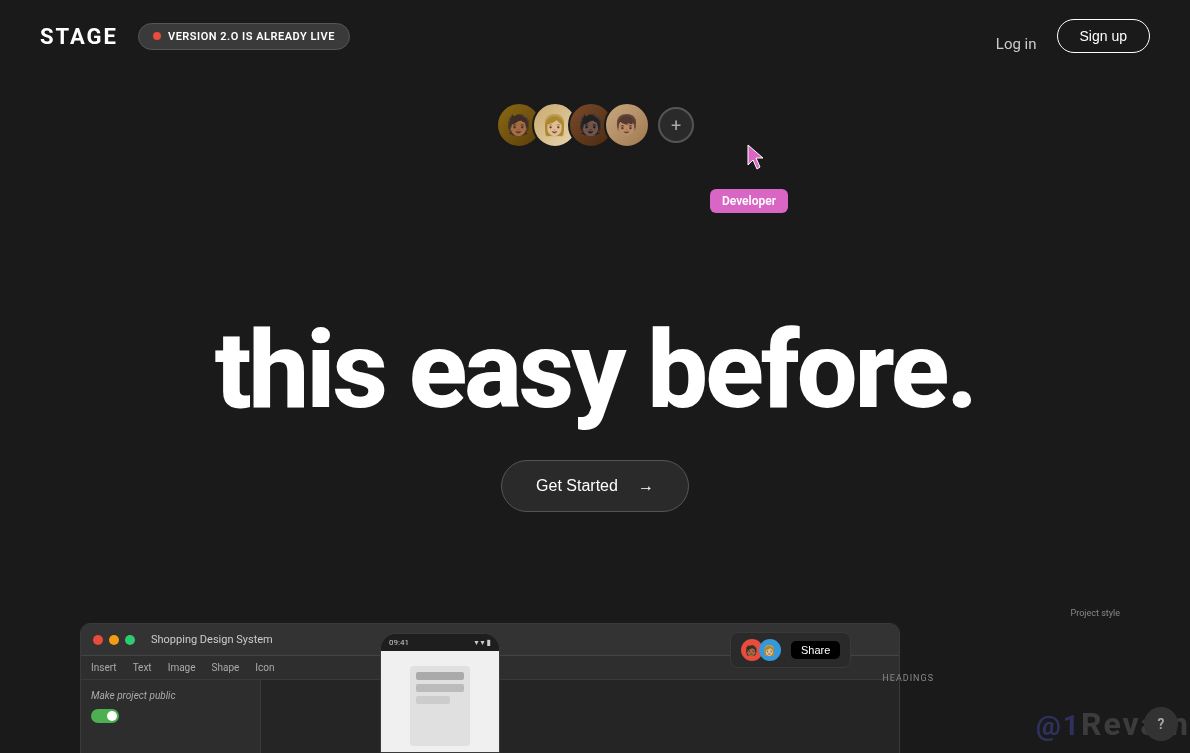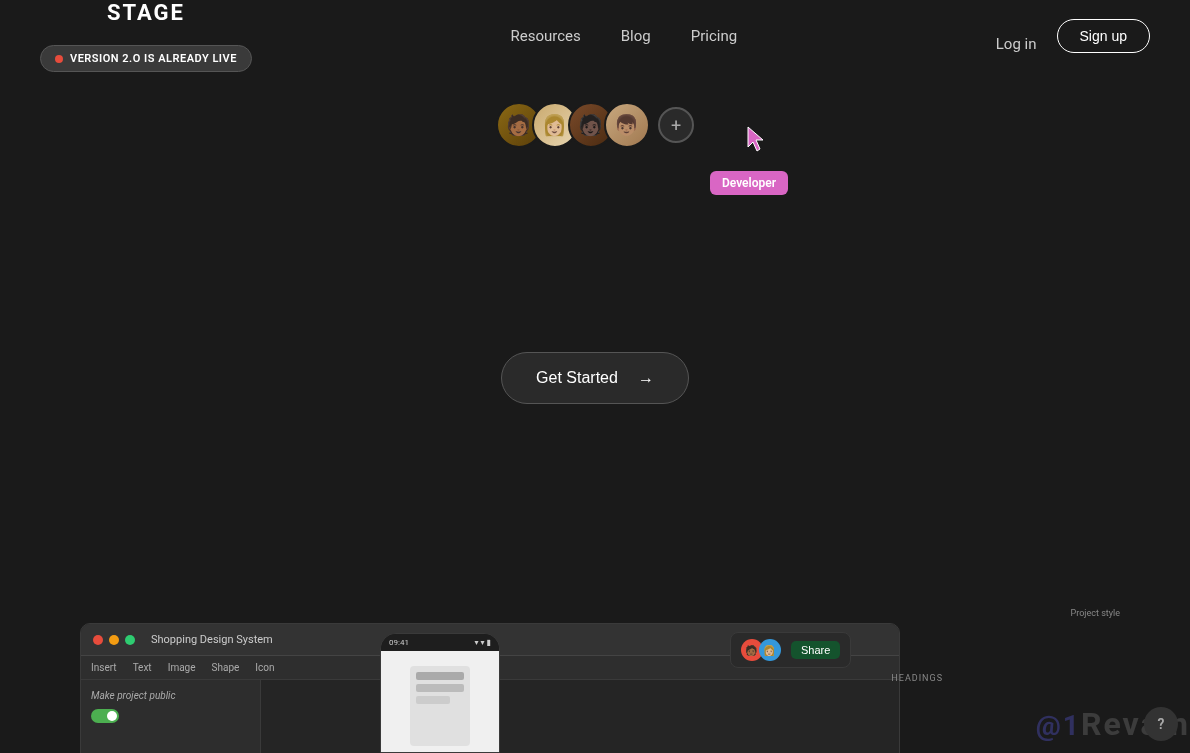--- a/index.html
+++ b/index.html
@@ -22,21 +22,20 @@
       padding: 0 40px;
       height: 72px;
       position: relative;
       z-index: 10;
     }
 
     .navbar-left {
       display: flex;
       align-items: center;
       gap: 20px;
-      flex-direction: column;
     }
 
     .logo {
       font-size: 22px;
       font-weight: 700;
       letter-spacing: 2px;
       color: #ffffff;
     }
 
     .version-badge {
@@ -371,21 +370,21 @@
       font-size: 10px;
       display: flex;
       align-items: center;
       justify-content: center;
     }
     .share-avatar:first-child { margin-left: 0; }
     .share-av1 { background: #e74c3c; }
     .share-av2 { background: #3498db; }
 
     .share-btn {
-      background: #14532d;
+      background: #000000;
       color: #fff;
       border: none;
       border-radius: 5px;
       padding: 3px 10px;
       font-size: 11px;
       cursor: pointer;
     }
 
     .help-bubble {
       position: absolute;
@@ -402,44 +401,39 @@
       font-size: 14px;
       font-weight: 600;
       z-index: 10;
       cursor: pointer;
     }
 
     
     .headings-label {
       position: absolute;
       bottom: 70px;
-      right: 247px;
+      right: 256px;
       font-size: 9px;
       color: #888;
       letter-spacing: 1px;
       z-index: 5;
     }
   </style>
 </head>
 <body>
 
 <nav class="navbar">
   <div class="navbar-left">
     <span class="logo">STAGE</span>
     <div class="version-badge">
       <span class="live-dot"></span>
       <span>VERSION 2.O IS ALREADY LIVE</span>
     </div>
   </div>
 
-  <div class="navbar-center">
-    <a class="nav-link">Resources</a>
-    <a class="nav-link">Blog</a>
-    <a class="nav-link">Pricing</a>
-  </div>
 
   <div class="navbar-right">
     <span class="login-link">Log in</span>
     <button class="signup-btn">Sign up</button>
   </div>
 </nav>
 
 <section class="hero">
 
   <div class="avatars-container">
@@ -453,32 +447,33 @@
       <div class="avatar avatar-3">
         <div class="avatar-face">🧑🏿</div>
       </div>
       <div class="avatar avatar-4">
         <div class="avatar-face">👦🏽</div>
       </div>
       <div class="avatar-plus">+</div>
     </div>
 
     <div style="position:relative; left:0; top:0;">
-      <div style="position:absolute; left:50px; top:0; z-index:10;">
+      <div style="position:absolute; left:50px; top:18px; z-index:10;">
         
         <svg width="24" height="30" viewBox="0 0 24 30">
           <polygon points="4,2 4,22 9,17 13,26 16,24 12,15 19,15" fill="#d966c4" stroke="#fff" stroke-width="1"></polygon>
         </svg>
         <div class="developer-tooltip">Developer</div>
       </div>
     </div>
   </div>
 
   <h1 class="hero-title">
     <br>
+    <span>this easy before.</span>
   </h1>
 
 
   <button class="get-started-btn">
     <span>Get Started</span>
     <span class="arrow">→</span>
   </button>
 
 </section>
 

